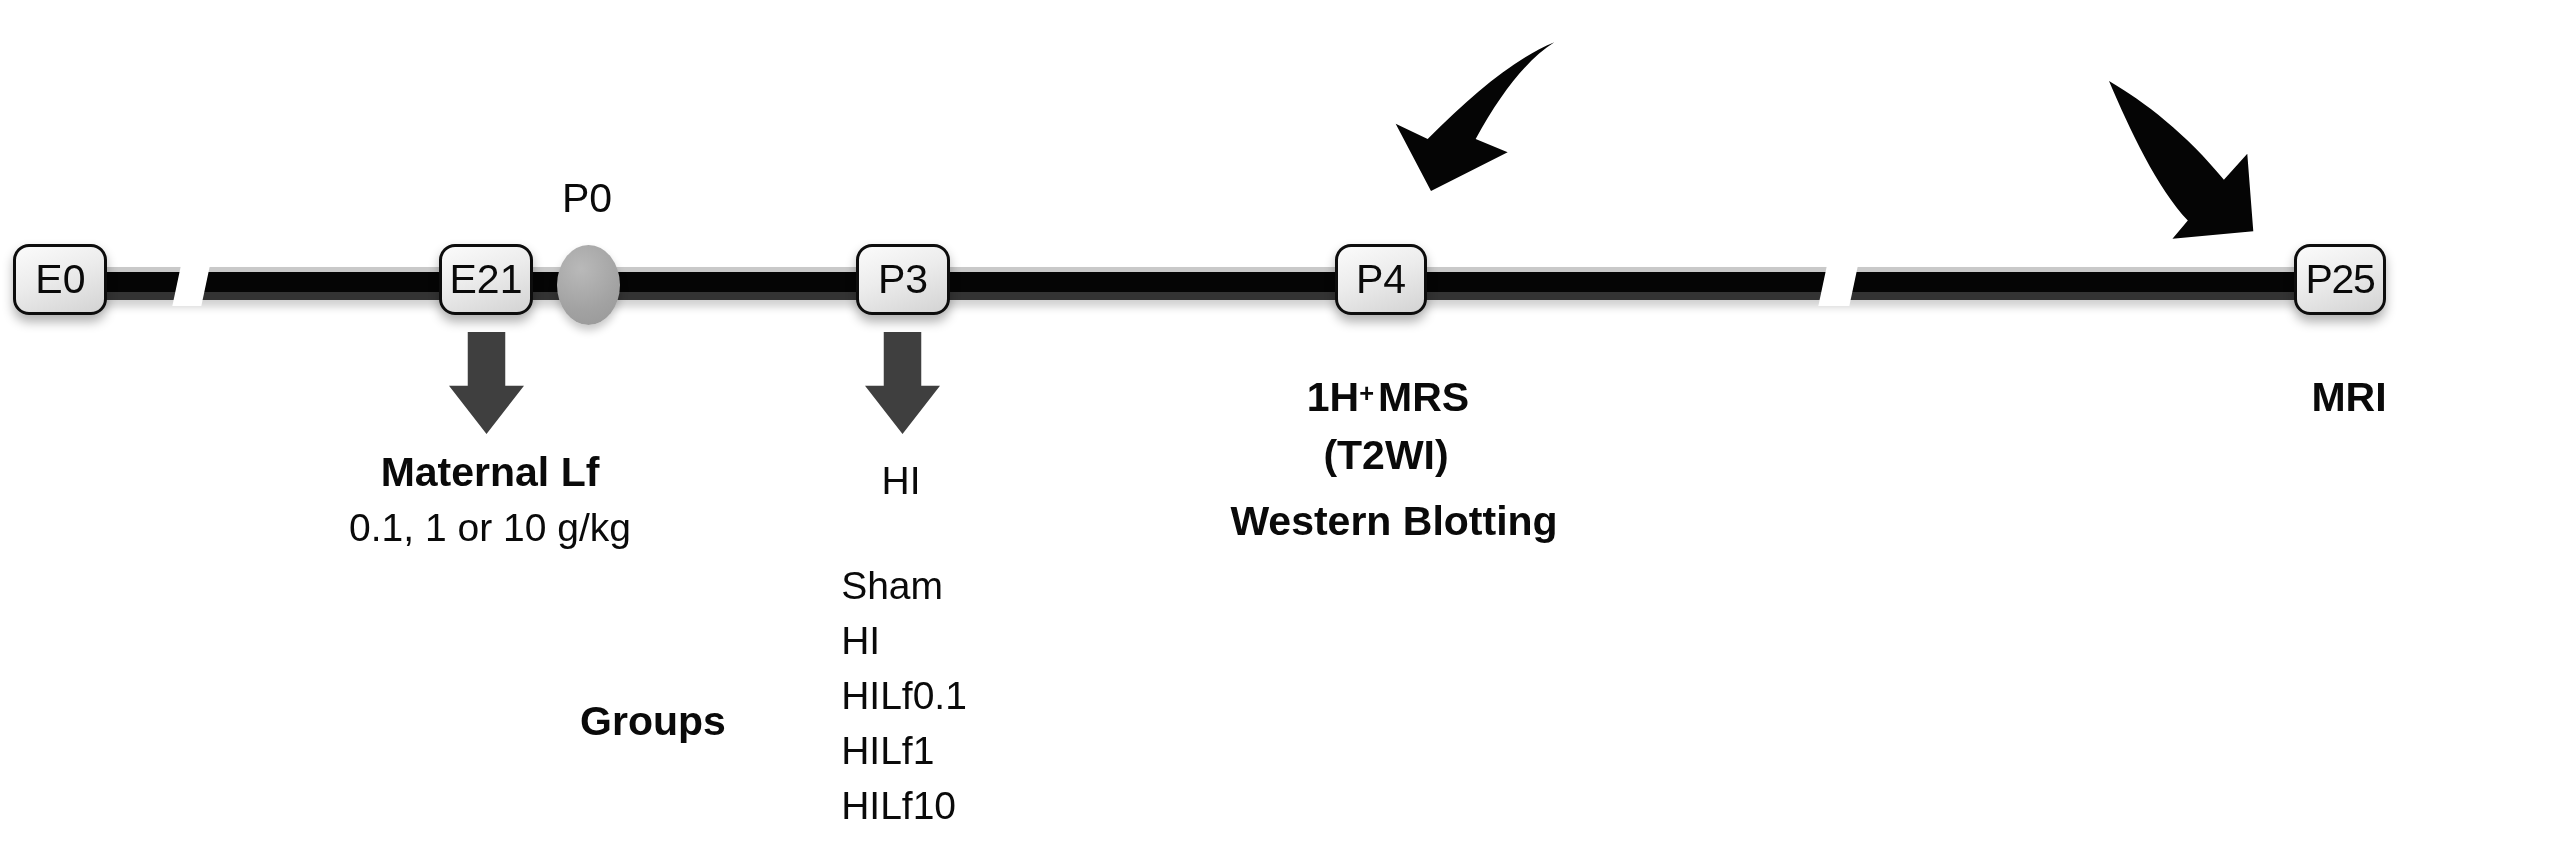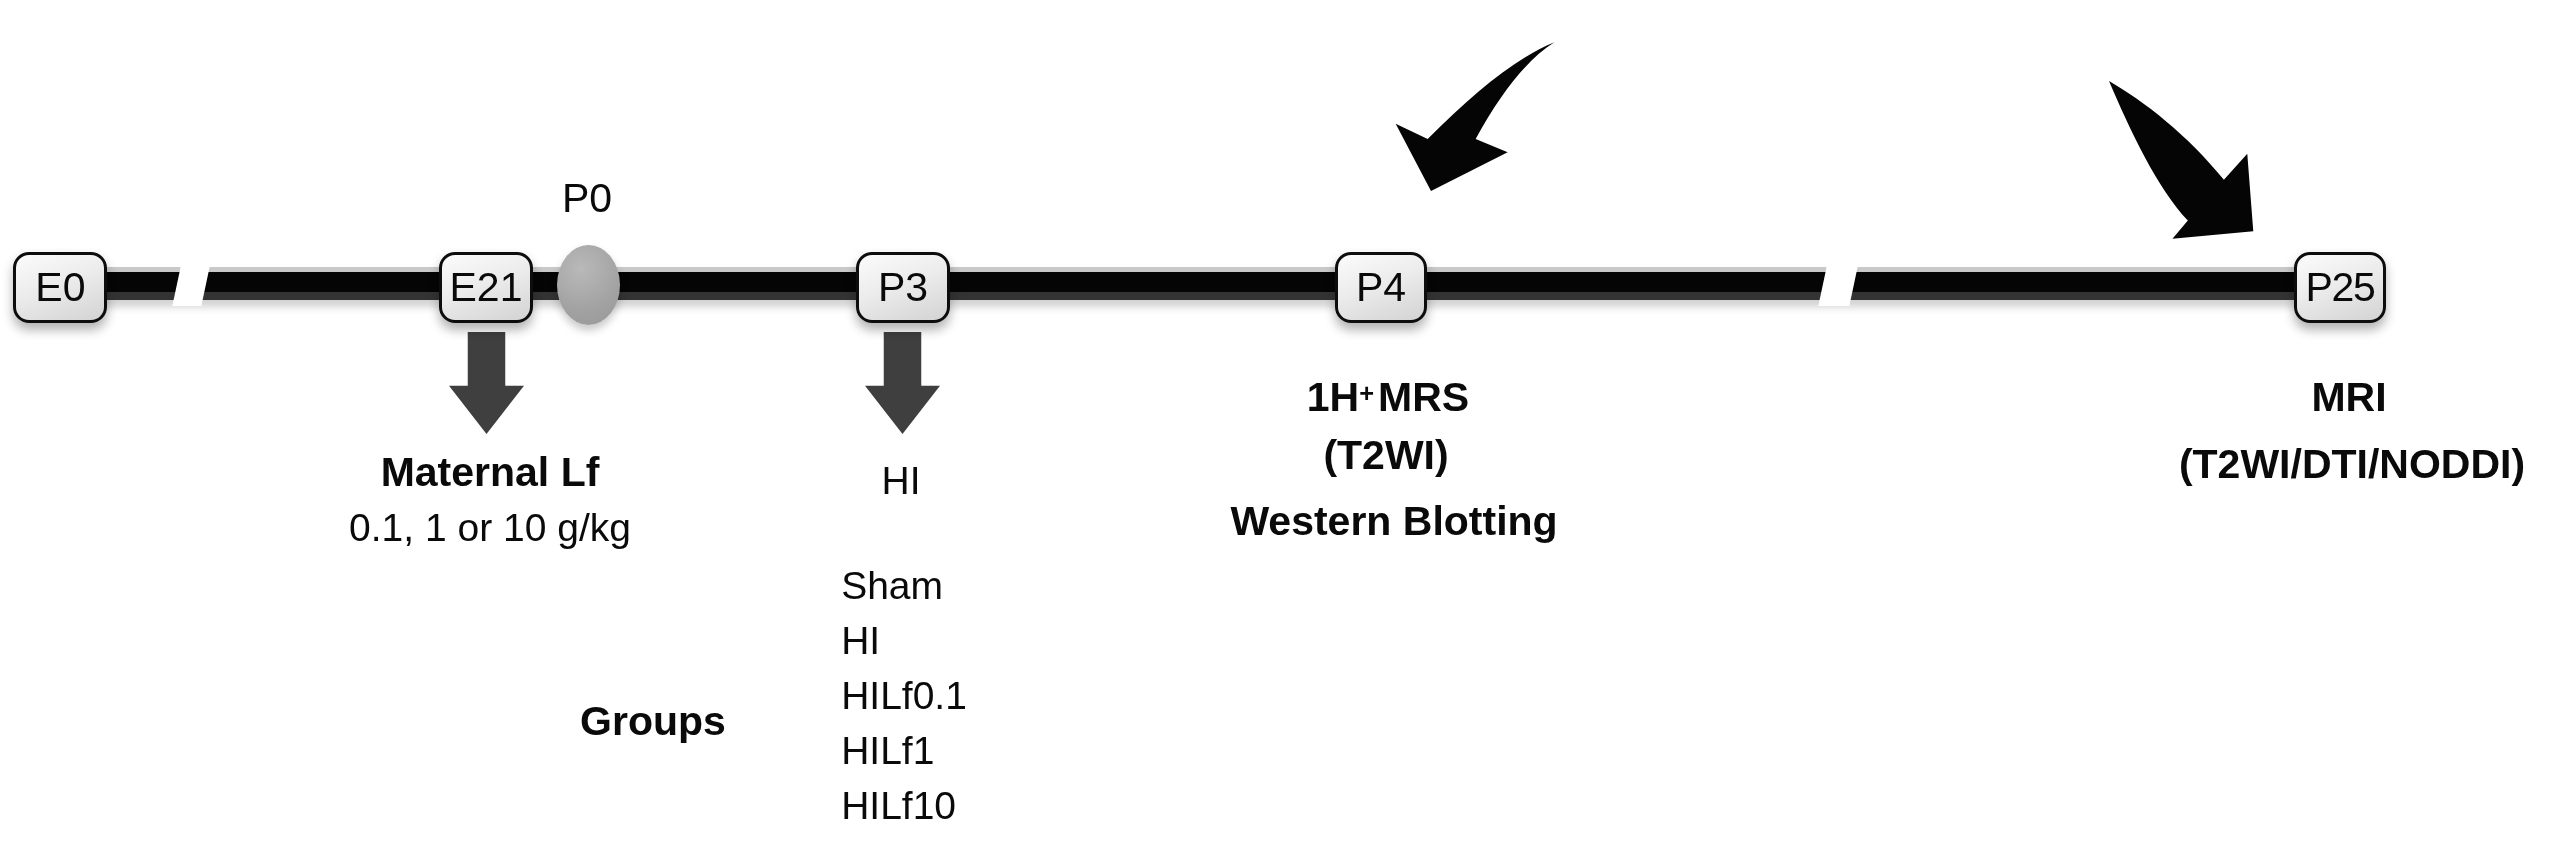--- a/index.html
+++ b/index.html
@@ -11,21 +11,21 @@
        background:linear-gradient(180deg,#c9c9c9 0%,#c9c9c9 15%,#050505 15%,#050505 76%,#333333 76%,#333333 100%);
        box-shadow:0 6.7px 8px rgba(0,0,0,0.18);}
   .bar-gap{position:absolute;top:262px;height:44px;background:#ffffff;z-index:2;transform:skewX(-12deg);}
 
   
   .node-box{position:absolute;top:244px;height:71px;box-sizing:border-box;z-index:3;
             background:linear-gradient(160deg,#fbfbfb 0%,#ececec 45%,#d3d3d3 100%);
             border:3.3px solid #0d0d0d;border-radius:16px;
             display:flex;align-items:center;justify-content:center;
             font-size:41px;line-height:1;color:#0a0a0a;
-            box-shadow:0 6.7px 10.7px rgba(0,0,0,0.30);margin-top:8px;}
+            box-shadow:0 6.7px 10.7px rgba(0,0,0,0.30);}
 
   
   .p0-ellipse{position:absolute;left:557px;top:245px;width:63px;height:80px;border-radius:50%;z-index:2;
               background:radial-gradient(circle at 38% 30%,#b9b9b9 0%,#a2a2a2 60%,#979797 100%);
               box-shadow:0 5.3px 8px rgba(0,0,0,0.22);}
 
   
   .txt{position:absolute;transform:translateX(-50%);white-space:nowrap;line-height:1.15;text-align:center;}
   .b{font-weight:bold;}
   .fs58{font-size:39px;} .fs62{font-size:41px;} .fs64{font-size:43px;}
@@ -98,16 +98,15 @@
     <div>HILf10</div>
   </div>
 
   <div class="txt fs62 b" style="left:1388px;top:374px;">
     <span>1H</span><span class="mrs-sup">+</span><span class="mrs-suffix">MRS</span>
   </div>
   <div class="txt fs62 b" style="left:1386px;top:432px;">(T2WI)</div>
   <div class="txt fs62 b" style="left:1394px;top:498px;text-align:center;">Western Blotting</div>
 
   <div class="txt fs62 b" style="left:2349px;top:374px;">MRI</div>
-  <div class="txt fs62 b" style="left:2352px;top:441px;">(T2WI/DTI/NODDI)</div>
 
 </div>
 
 
 </body></html>

